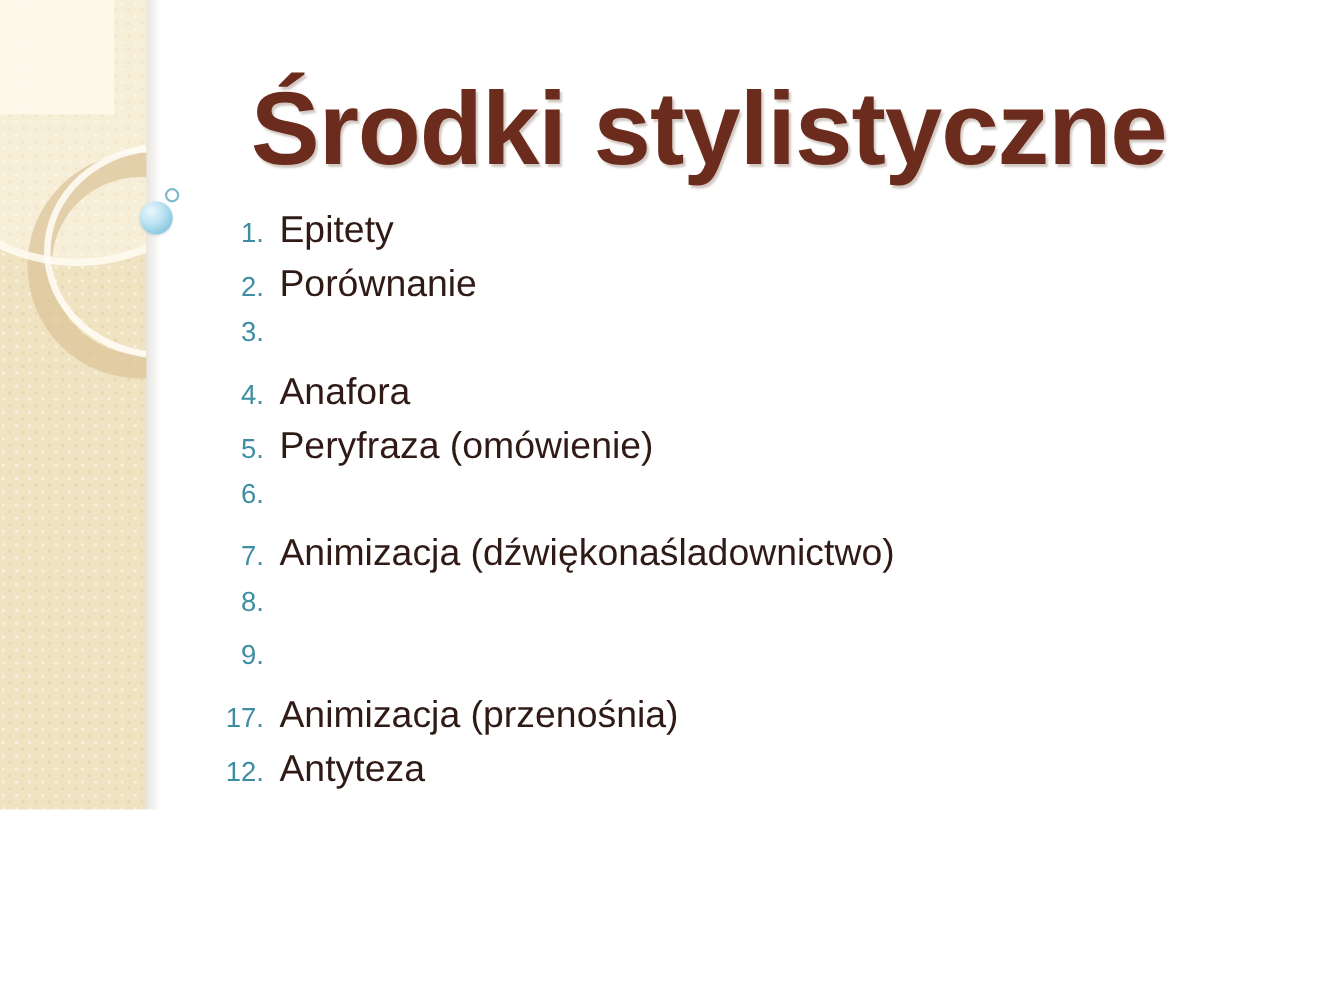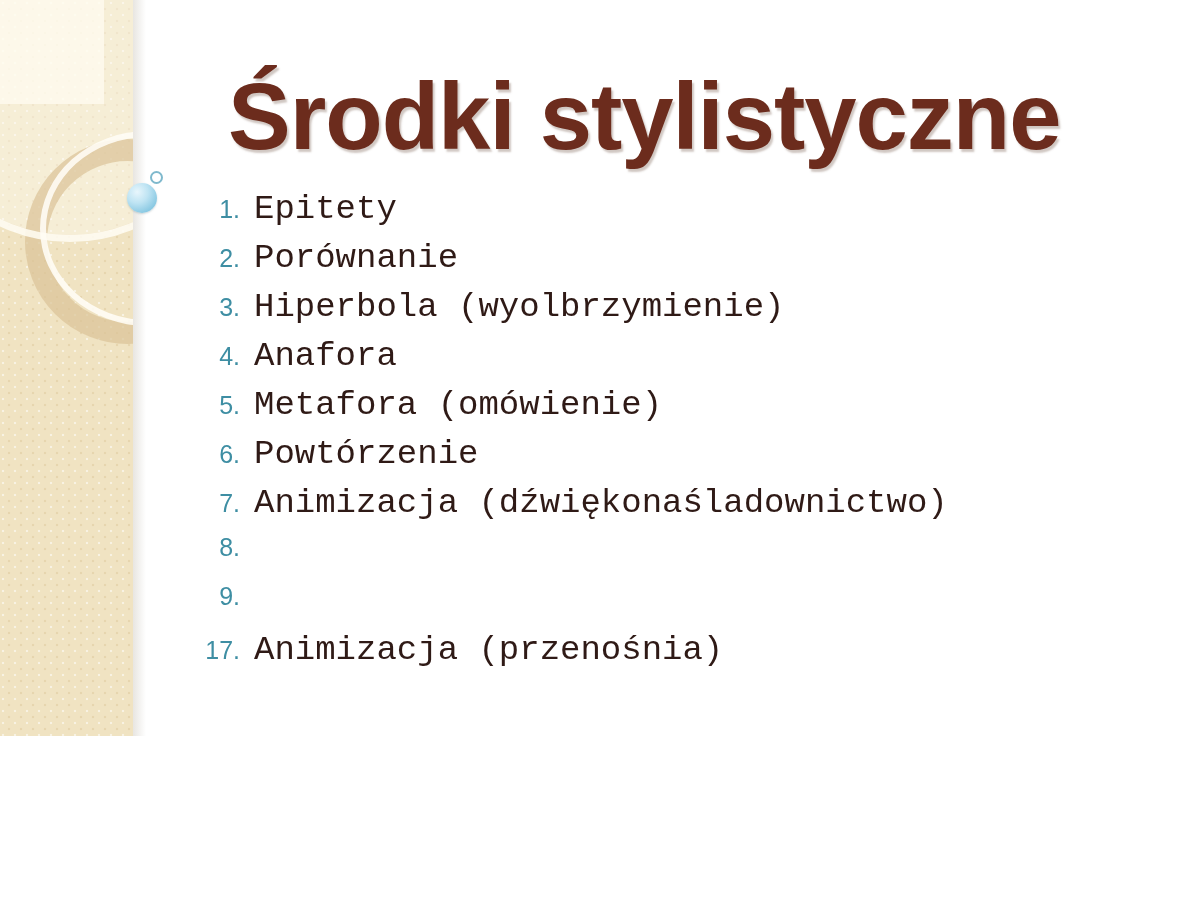--- a/index.html
+++ b/index.html
@@ -164,21 +164,21 @@
     text-align: right;
     padding-right: 14px;
     box-sizing: border-box;
     color: #3e8ea3;
     font-size: 25px;
     font-family: "Liberation Sans", sans-serif;
   }
   .item-label {
     color: #2f1a16;
     font-size: 34px;
-    font-family: Liberation Mono, monospace;
+    font-family: Liberation Sans, sans-serif;
     white-space: nowrap;
   }
 </style>
 </head>
 <body>
 
 <div id="slide">
 
   <div id="sidebar">
     <div id="sidebar-texture"></div>
@@ -199,43 +199,45 @@
     <li class="list-item">
       <span class="item-number">1.</span>
       <span class="item-label">Epitety</span>
     </li>
     <li class="list-item">
       <span class="item-number">2.</span>
       <span class="item-label">Porównanie</span>
     </li>
     <li class="list-item">
       <span class="item-number">3.</span>
-      <span class="item-label">Hiperbola (wyolbrzymienie)</span>
     </li>
     <li class="list-item">
       <span class="item-number">4.</span>
       <span class="item-label">Anafora</span>
     </li>
     <li class="list-item">
       <span class="item-number">5.</span>
-      <span class="item-label">Metafora (omówienie)</span>
+      <span class="item-label">Peryfraza (omówienie)</span>
     </li>
     <li class="list-item">
       <span class="item-number">6.</span>
-      <span class="item-label">Powtórzenie</span>
     </li>
     <li class="list-item">
       <span class="item-number">7.</span>
       <span class="item-label">Animizacja (dźwiękonaśladownictwo)</span>
     </li>
     <li class="list-item">
       <span class="item-number">8.</span>
     </li>
     <li class="list-item">
       <span class="item-number">9.</span>
     </li>
     <li class="list-item">
       <span class="item-number">17.</span>
       <span class="item-label">Animizacja (przenośnia)</span>
     </li>
+    <li class="list-item">
+      <span class="item-number">12.</span>
+      <span class="item-label">Antyteza</span>
+    </li>
   </ol>
 
 </div>
 
 </body></html>

